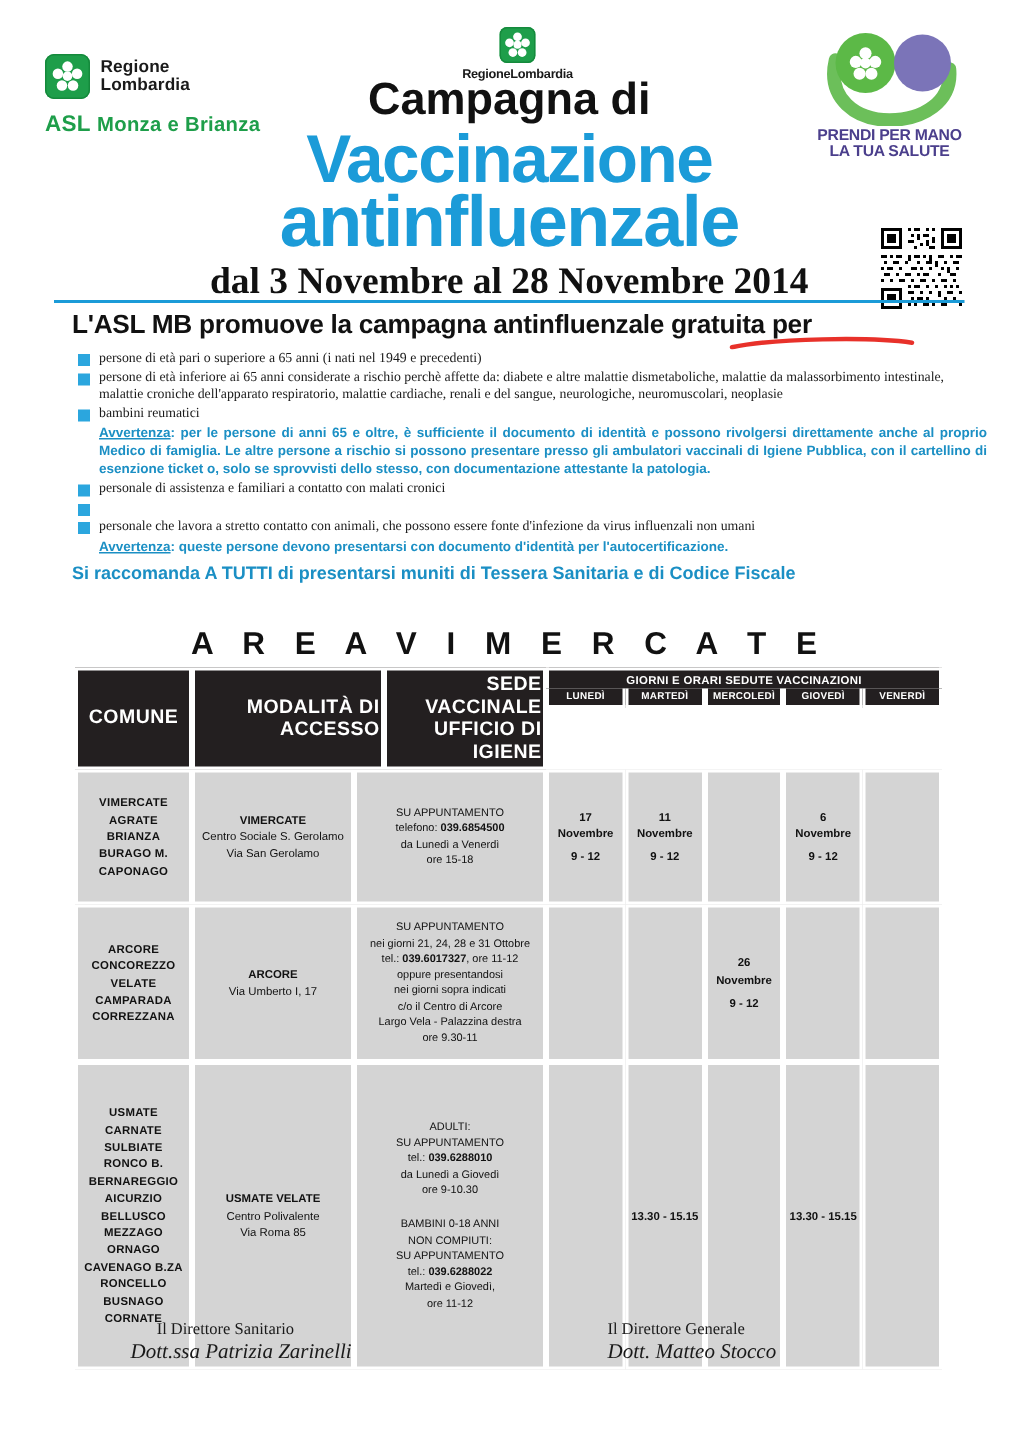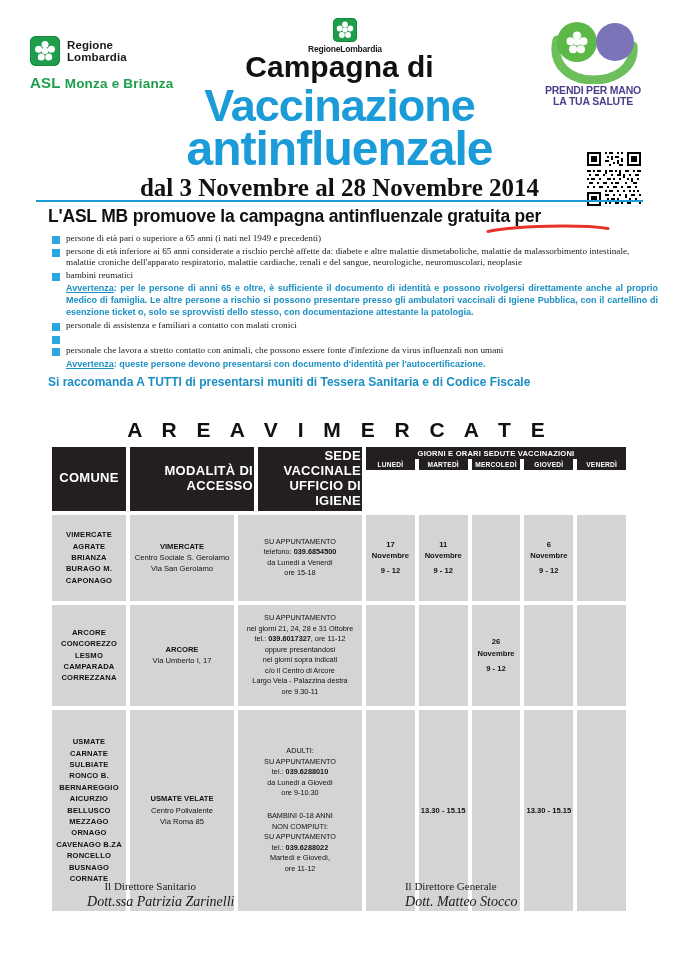--- a/index.html
+++ b/index.html
@@ -393,21 +393,21 @@
             <span class="ln">9 - 12</span>
           </div>
           <div class="td day w-day">
             <div class="gap"></div>
           </div>
         </div>
         <div class="trow" style="height: 105px;">
           <div class="td comune w-comune">
             <div>ARCORE</div>
             <div>CONCOREZZO</div>
-            <div>LESMO</div>
+            <div>VELATE</div>
             <div>CAMPARADA</div>
             <div>CORREZZANA</div>
           </div>
           <div class="td sede w-sede">
             <div class="b">ARCORE</div>
             <div>Via Umberto I, 17</div>
           </div>
           <div class="td mod w-mod">
             <div>
               <div>SU APPUNTAMENTO</div>

